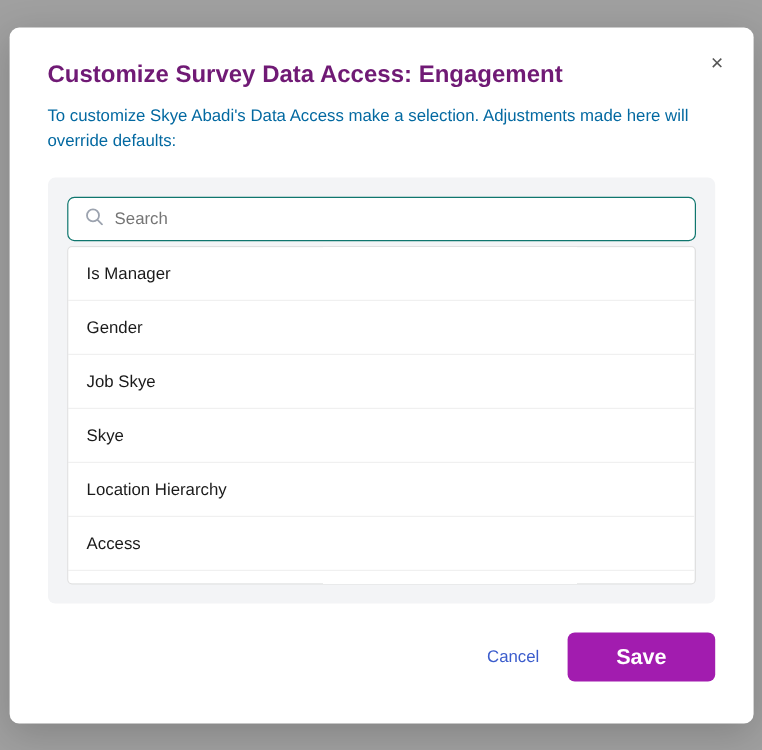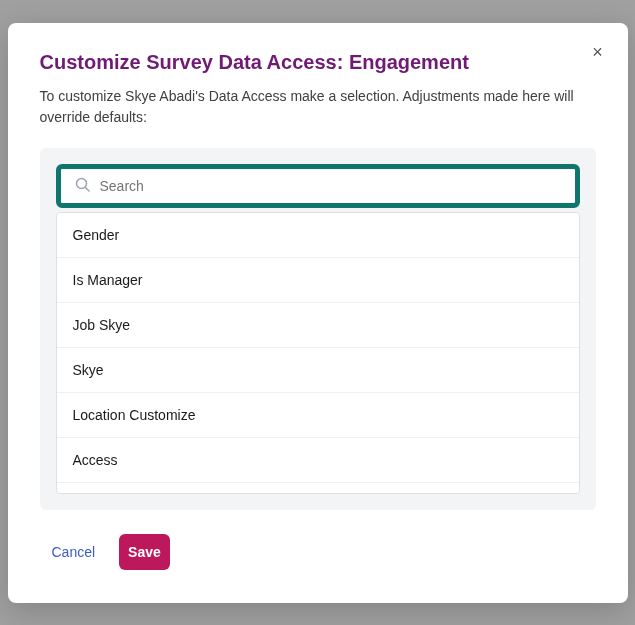--- a/index.html
+++ b/index.html
@@ -58,30 +58,30 @@
 
     .modal-title {
       font-size: 20px;
       font-weight: 600;
       color: #701a75;
       margin-bottom: 12px;
     }
 
     .modal-desc {
       font-size: 14px;
-      color: #404040;
+      color: #0369a1;
       line-height: 1.5;
       margin-bottom: 20px;
     }
 
     .search-input-wrapper {
       display: flex;
       align-items: center;
       background: #fff;
-      border: 5px solid #0f766e;
+      border: 1px solid #0f766e;
       border-radius: 6px;
       padding: 8px 14px;
       margin-bottom: 0;
     }
 
     .search-icon {
       color: #9ca3af;
       font-size: 15px;
       margin-right: 10px;
       flex-shrink: 0;
@@ -132,45 +132,45 @@
     .list-scroll::-webkit-scrollbar-track {
       background: #f5f5f5;
     }
     .list-scroll::-webkit-scrollbar-thumb {
       background: #c0c0c0;
       border-radius: 4px;
     }
 
     .modal-footer {
       display: flex;
-      justify-content: flex-start;
+      justify-content: flex-end;
       align-items: center;
       gap: 12px;
       margin-top: 24px;
     }
 
     .btn-cancel {
       background: none;
       border: none;
       color: #3b5ccc;
       font-size: 14px;
       font-weight: 500;
       cursor: pointer;
       padding: 8px 12px;
       border-radius: 4px;
     }
 
     .btn-save {
-      background: #be185d;
+      background: #a21caf;
       color: #fff;
       border: none;
       border-radius: 6px;
-      font-size: 14px;
+      font-size: 18px;
       font-weight: 600;
-      padding: 10px 9px;
+      padding: 10px 40px;
       cursor: pointer;
     }
 
     .content-area {
       background: #f3f4f6;
       border-radius: 6px;
       padding: 16px;
     }
   </style>
 </head>
@@ -195,25 +195,25 @@
             <line x1="10.5" y1="10.5" x2="14" y2="14" stroke="#9ca3af" stroke-width="1.5" stroke-linecap="round"></line>
           </svg>
         </span>
         <input class="search-input" type="text" placeholder="Search" style="">
       </div>
 
       <div class="scrollbar-area">
         <div class="list-container">
           <div class="list-scroll">
 
-          <div class="dropdown-item">Gender</div>
-              <div class="dropdown-item">Is Manager</div>
+          <div class="dropdown-item">Is Manager</div>
+              <div class="dropdown-item">Gender</div>
               <div class="dropdown-item">Job Skye</div>
               <div class="dropdown-item">Skye</div>
-              <div class="dropdown-item">Location Customize</div>
+              <div class="dropdown-item">Location Hierarchy</div>
               <div class="dropdown-item">Access</div>
               <div class="dropdown-item">Manager Email</div>
             </div>
         </div>
       </div>
     </div>
 
     <div class="modal-footer">
       <button class="btn-cancel">Cancel</button>
       <button class="btn-save">Save</button>

